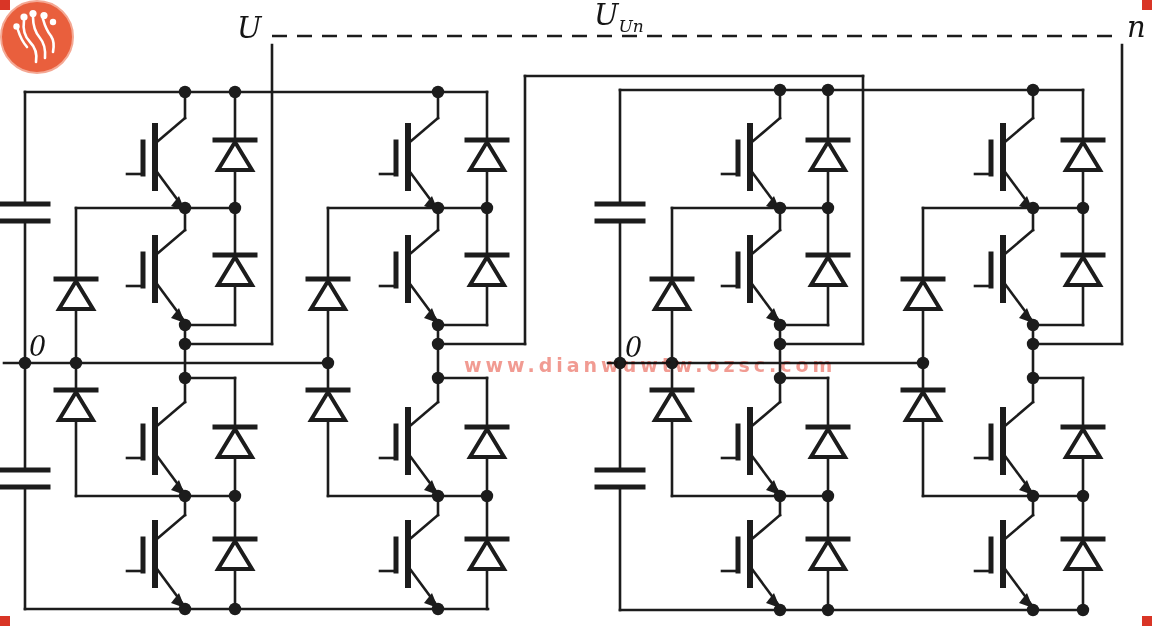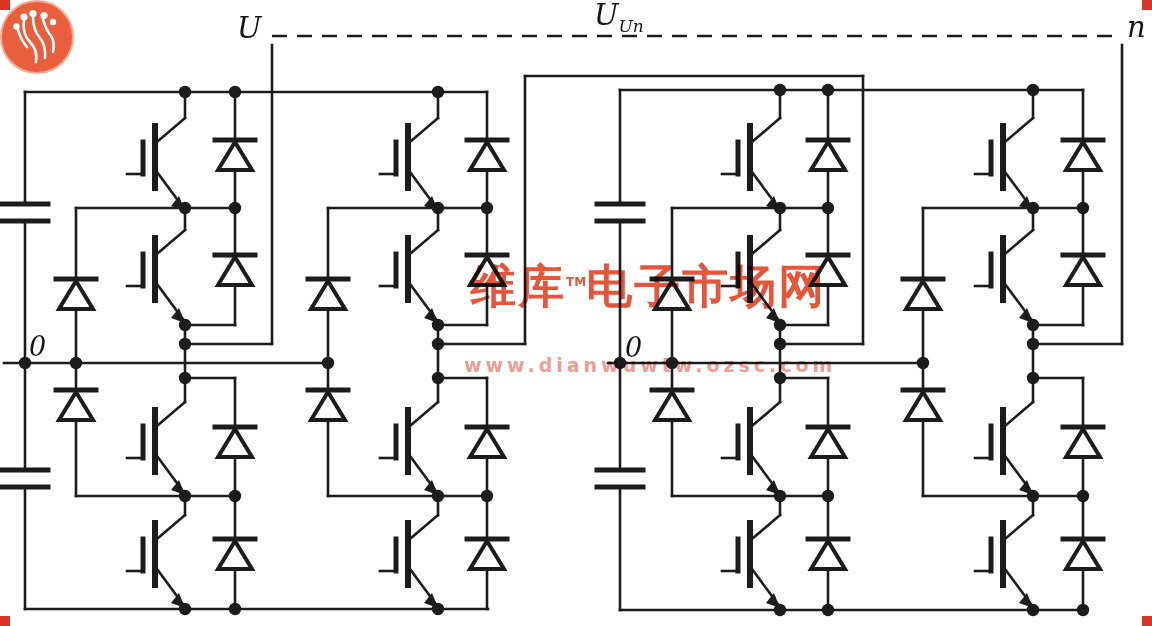--- a/index.html
+++ b/index.html
@@ -336,21 +336,20 @@
     </g>
     <g fill="#ffffff">
       <circle cx="24" cy="17" r="3.6"></circle>
       <circle cx="33" cy="13.5" r="3.6"></circle>
       <circle cx="44" cy="15.5" r="3.6"></circle>
       <circle cx="53" cy="22" r="3.2"></circle>
       <circle cx="16.5" cy="26.5" r="3.2"></circle>
     </g>
   </svg>
 
-  <div class="wm wm-title" style="color: rgb(226, 72, 42);"><span>维库</span><span class="tm">TM</span><span>电子市场网</span></div>
 
   <div class="wm wm-url" style="color: rgb(240, 147, 138);">www.dianwuwtw.ozsc.com</div>
 
 
   <div class="corner" style="left: 0px; top: 0px; background: rgb(217, 53, 38);"></div>
   <div class="corner" style="right: 0px; top: 0px; background: rgb(217, 53, 38);"></div>
   <div class="corner" style="left: 0px; bottom: 0px; background: rgb(217, 53, 38);"></div>
   <div class="corner" style="right: 0px; bottom: 0px; background: rgb(217, 53, 38);"></div>
 </div>
 

